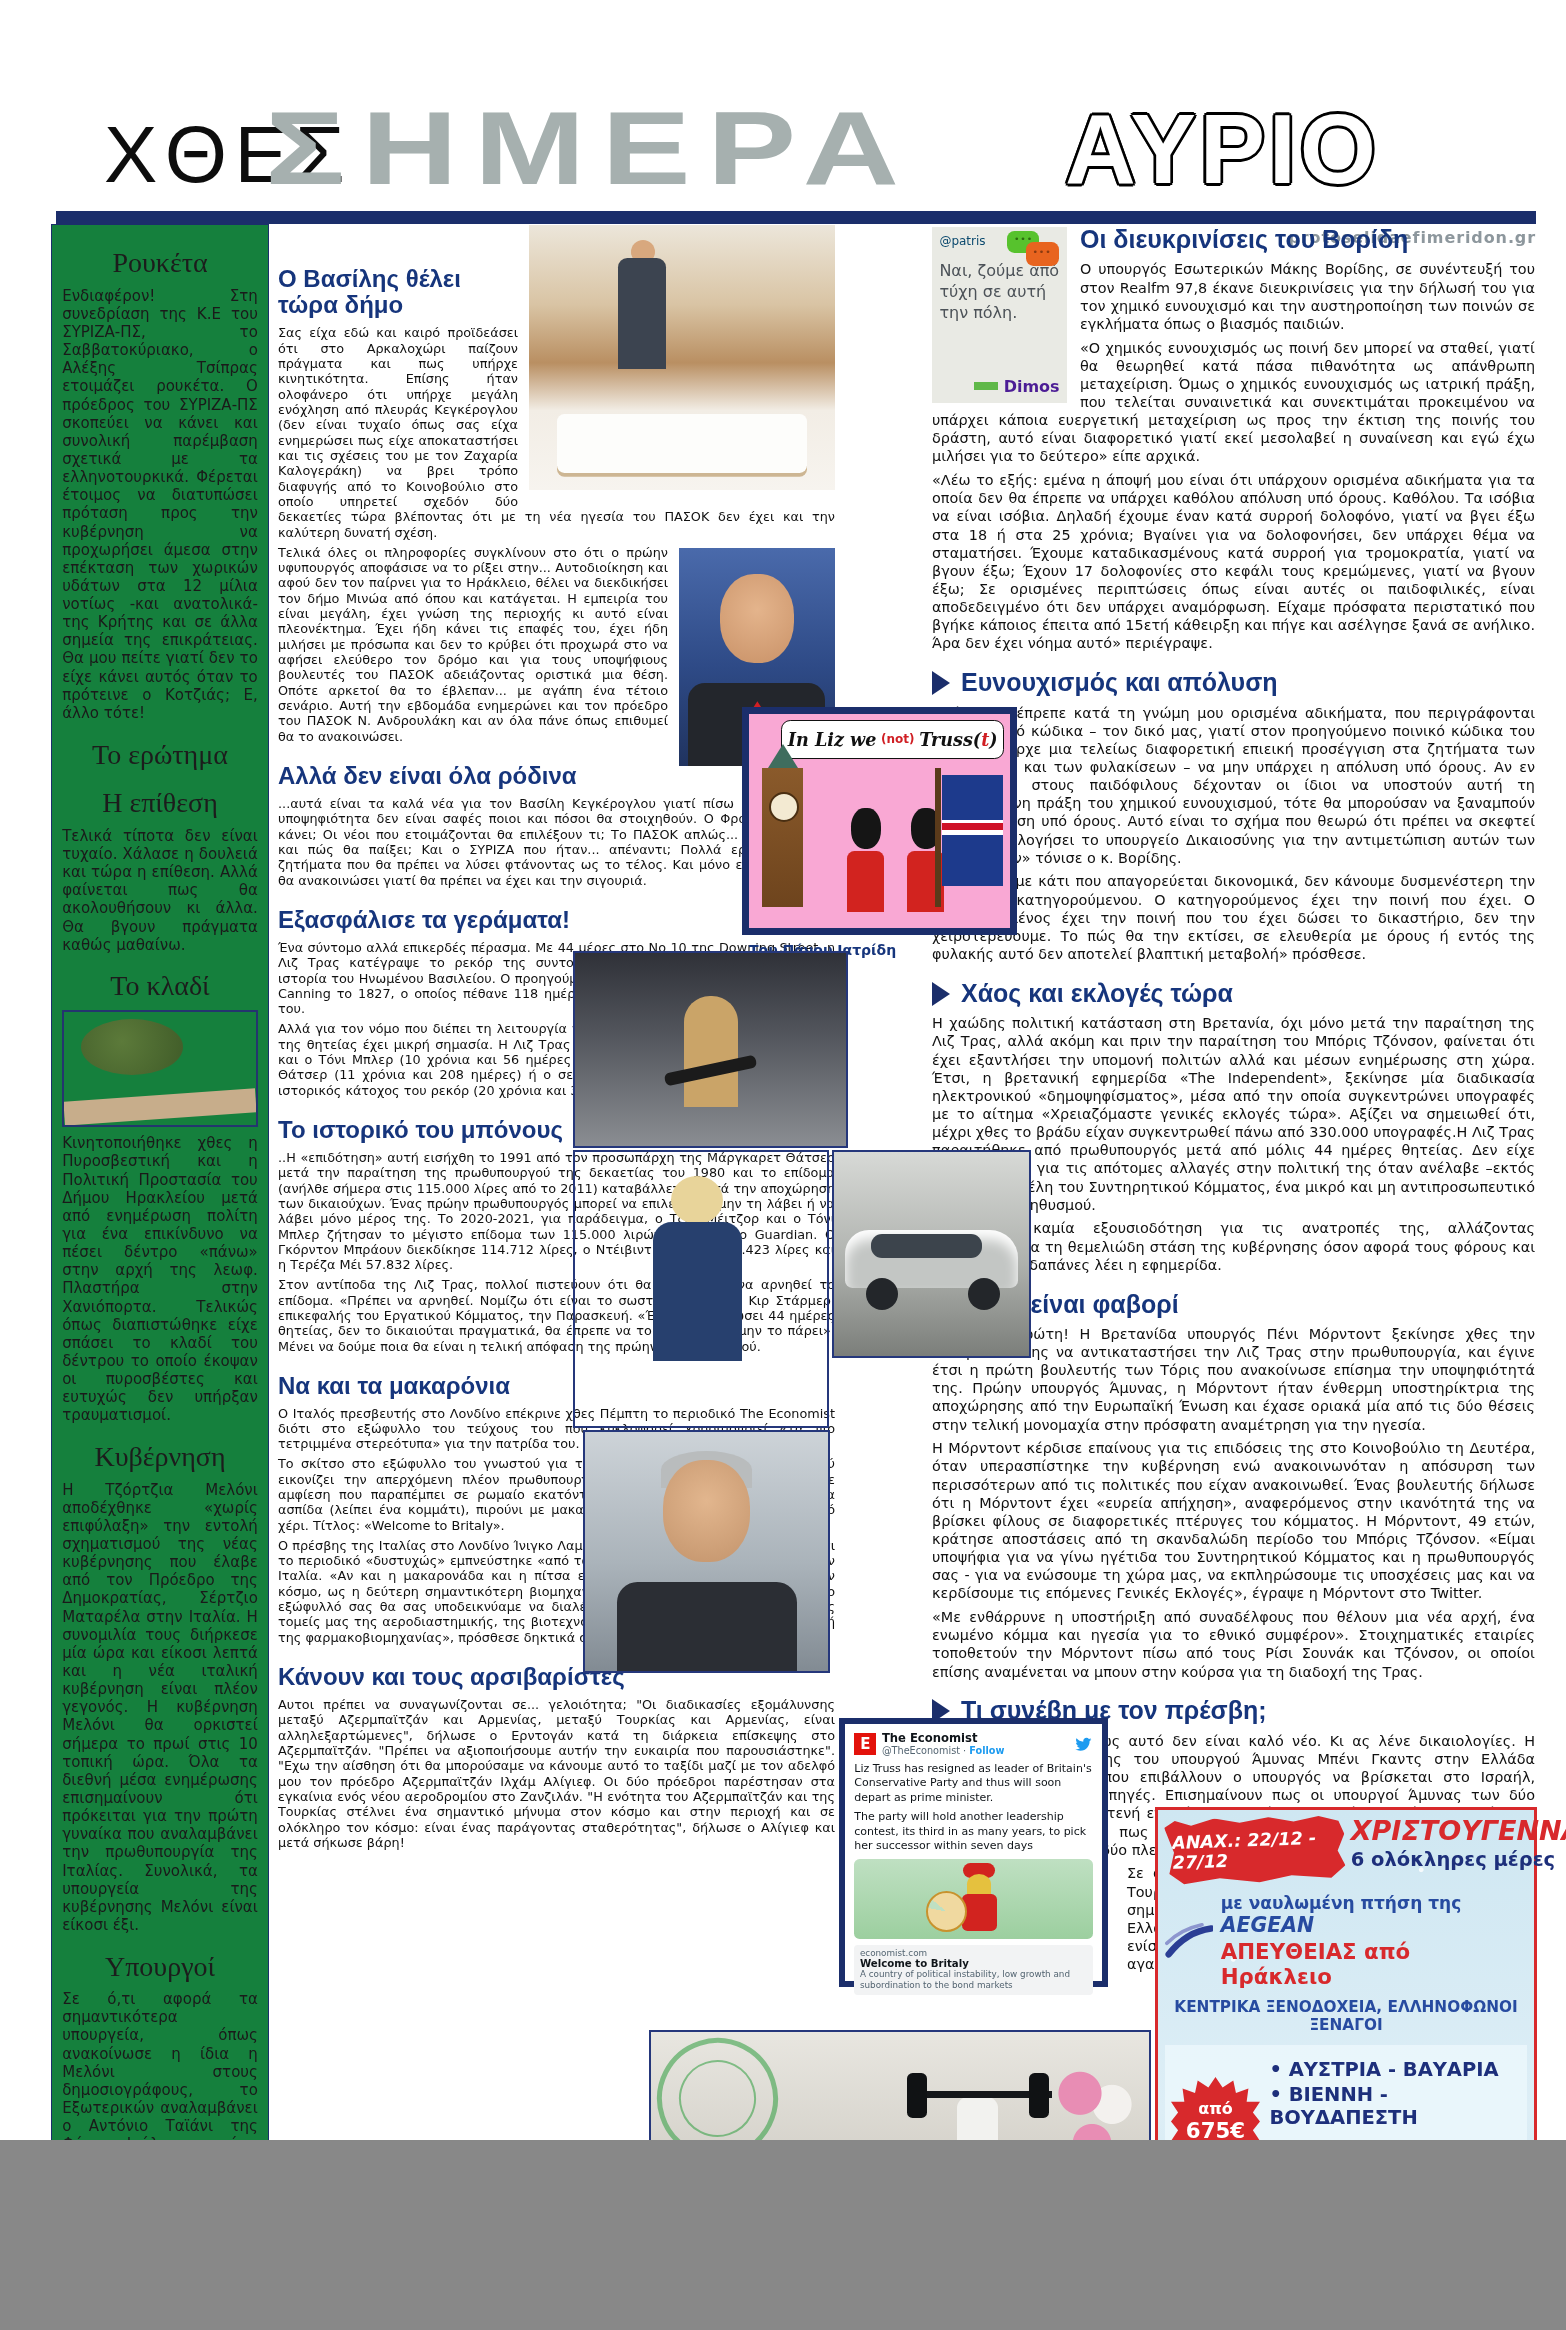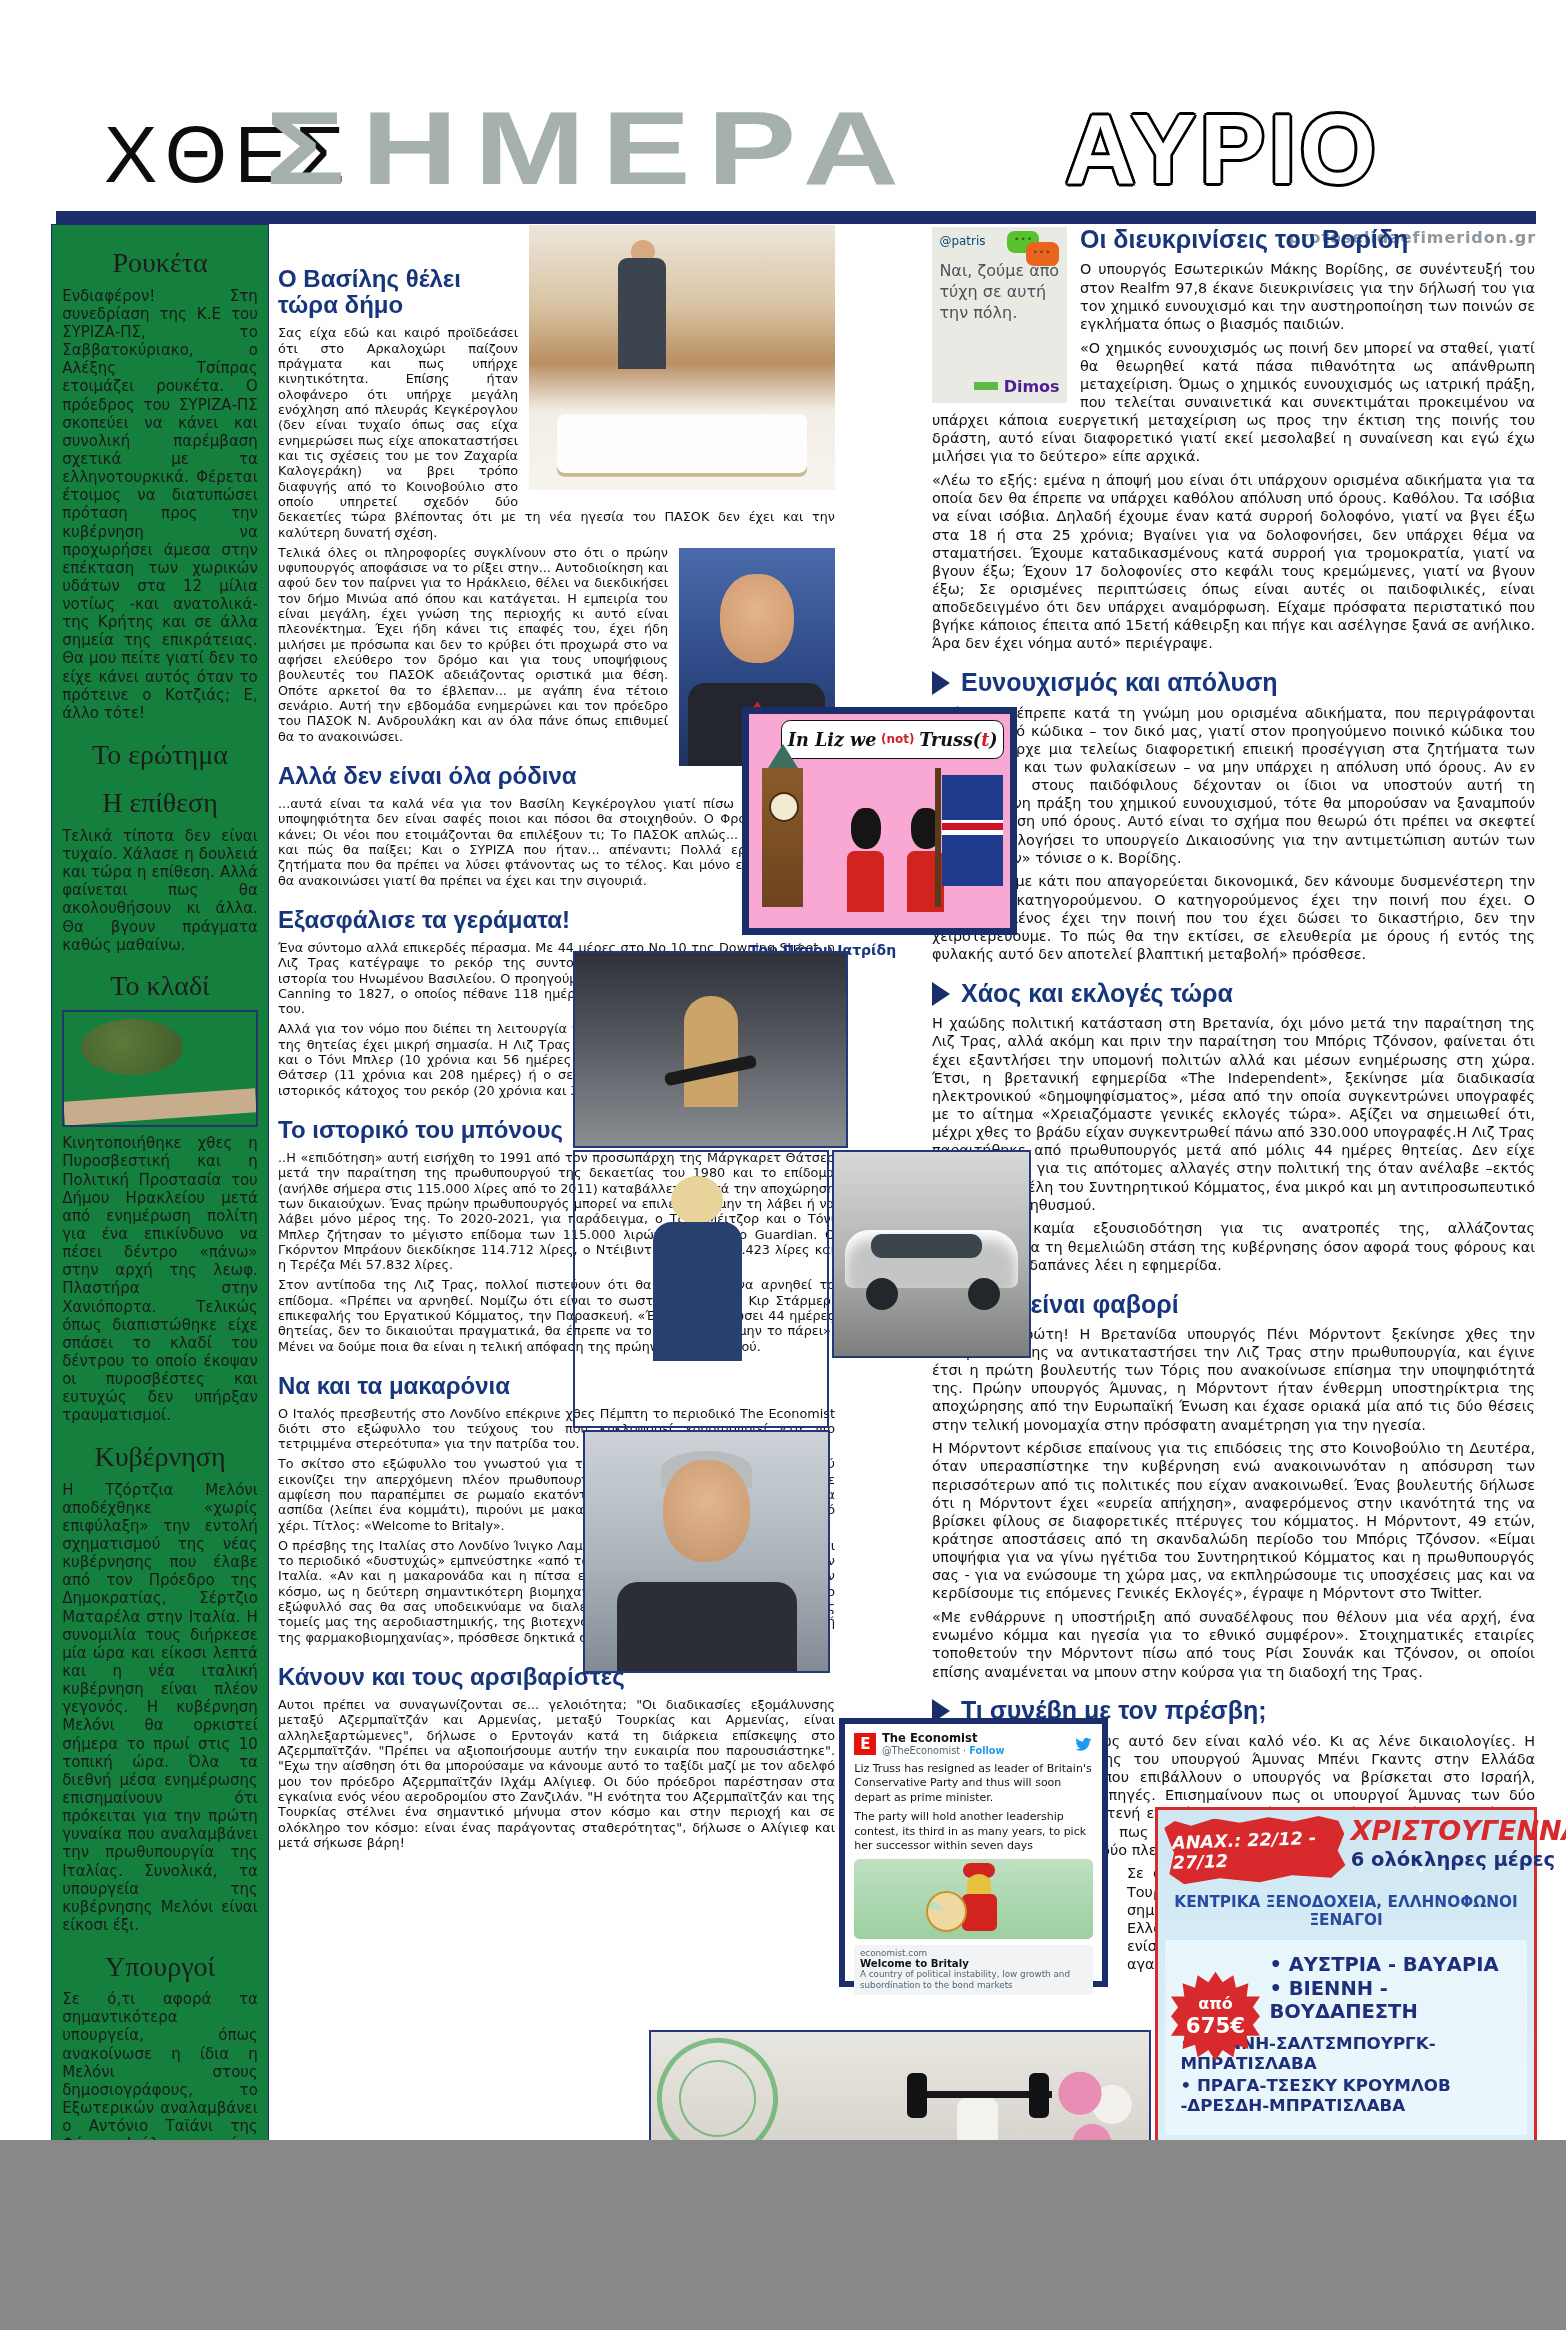--- a/index.html
+++ b/index.html
@@ -350,20 +350,30 @@
   </div>
 
   <div class="ad">
     <div class="ad-toprow">
       <div class="ad-banner">ΑΝΑΧ.: 22/12 - 27/12</div>
       <div>
         <div class="ad-xmas">ΧΡΙΣΤΟΥΓΕΝΝΑ</div>
         <div class="ad-days">6 ολόκληρες μέρες</div>
       </div>
     </div>
+    <div class="ad-charter">
+      <svg width="48" height="43" viewBox="0 0 52 46">
+        <path d="M4 38 C18 20 34 12 50 10" stroke="#2b3e95" stroke-width="7" fill="none" stroke-linecap="round"></path>
+        <path d="M2 26 C14 14 26 9 40 6" stroke="#8d96cf" stroke-width="4" fill="none" stroke-linecap="round"></path>
+      </svg>
+      <div class="ad-charter-lines">
+        <div class="ad-charter-1"><span>με ναυλωμένη πτήση της</span> <span class="brand">AEGEAN</span></div>
+        <div class="ad-charter-2">ΑΠΕΥΘΕΙΑΣ από Ηράκλειο</div>
+      </div>
+    </div>
     <div class="ad-hotels">ΚΕΝΤΡΙΚΑ ΞΕΝΟΔΟΧΕΙΑ, ΕΛΛΗΝΟΦΩΝΟΙ ΞΕΝΑΓΟΙ</div>
     <div class="ad-panel">
       <div class="starburst">
         <span class="star-from">από</span>
         <span class="star-price">675€</span>
       </div>
       <div class="ad-dest">
         <div class="d1">ΑΥΣΤΡΙΑ - ΒΑΥΑΡΙΑ</div>
         <div class="d1">ΒΙΕΝΝΗ - ΒΟΥΔΑΠΕΣΤΗ</div>
         <div class="d2">ΒΙΕΝΝΗ-ΣΑΛΤΣΜΠΟΥΡΓΚ-ΜΠΡΑΤΙΣΛΑΒΑ</div>

